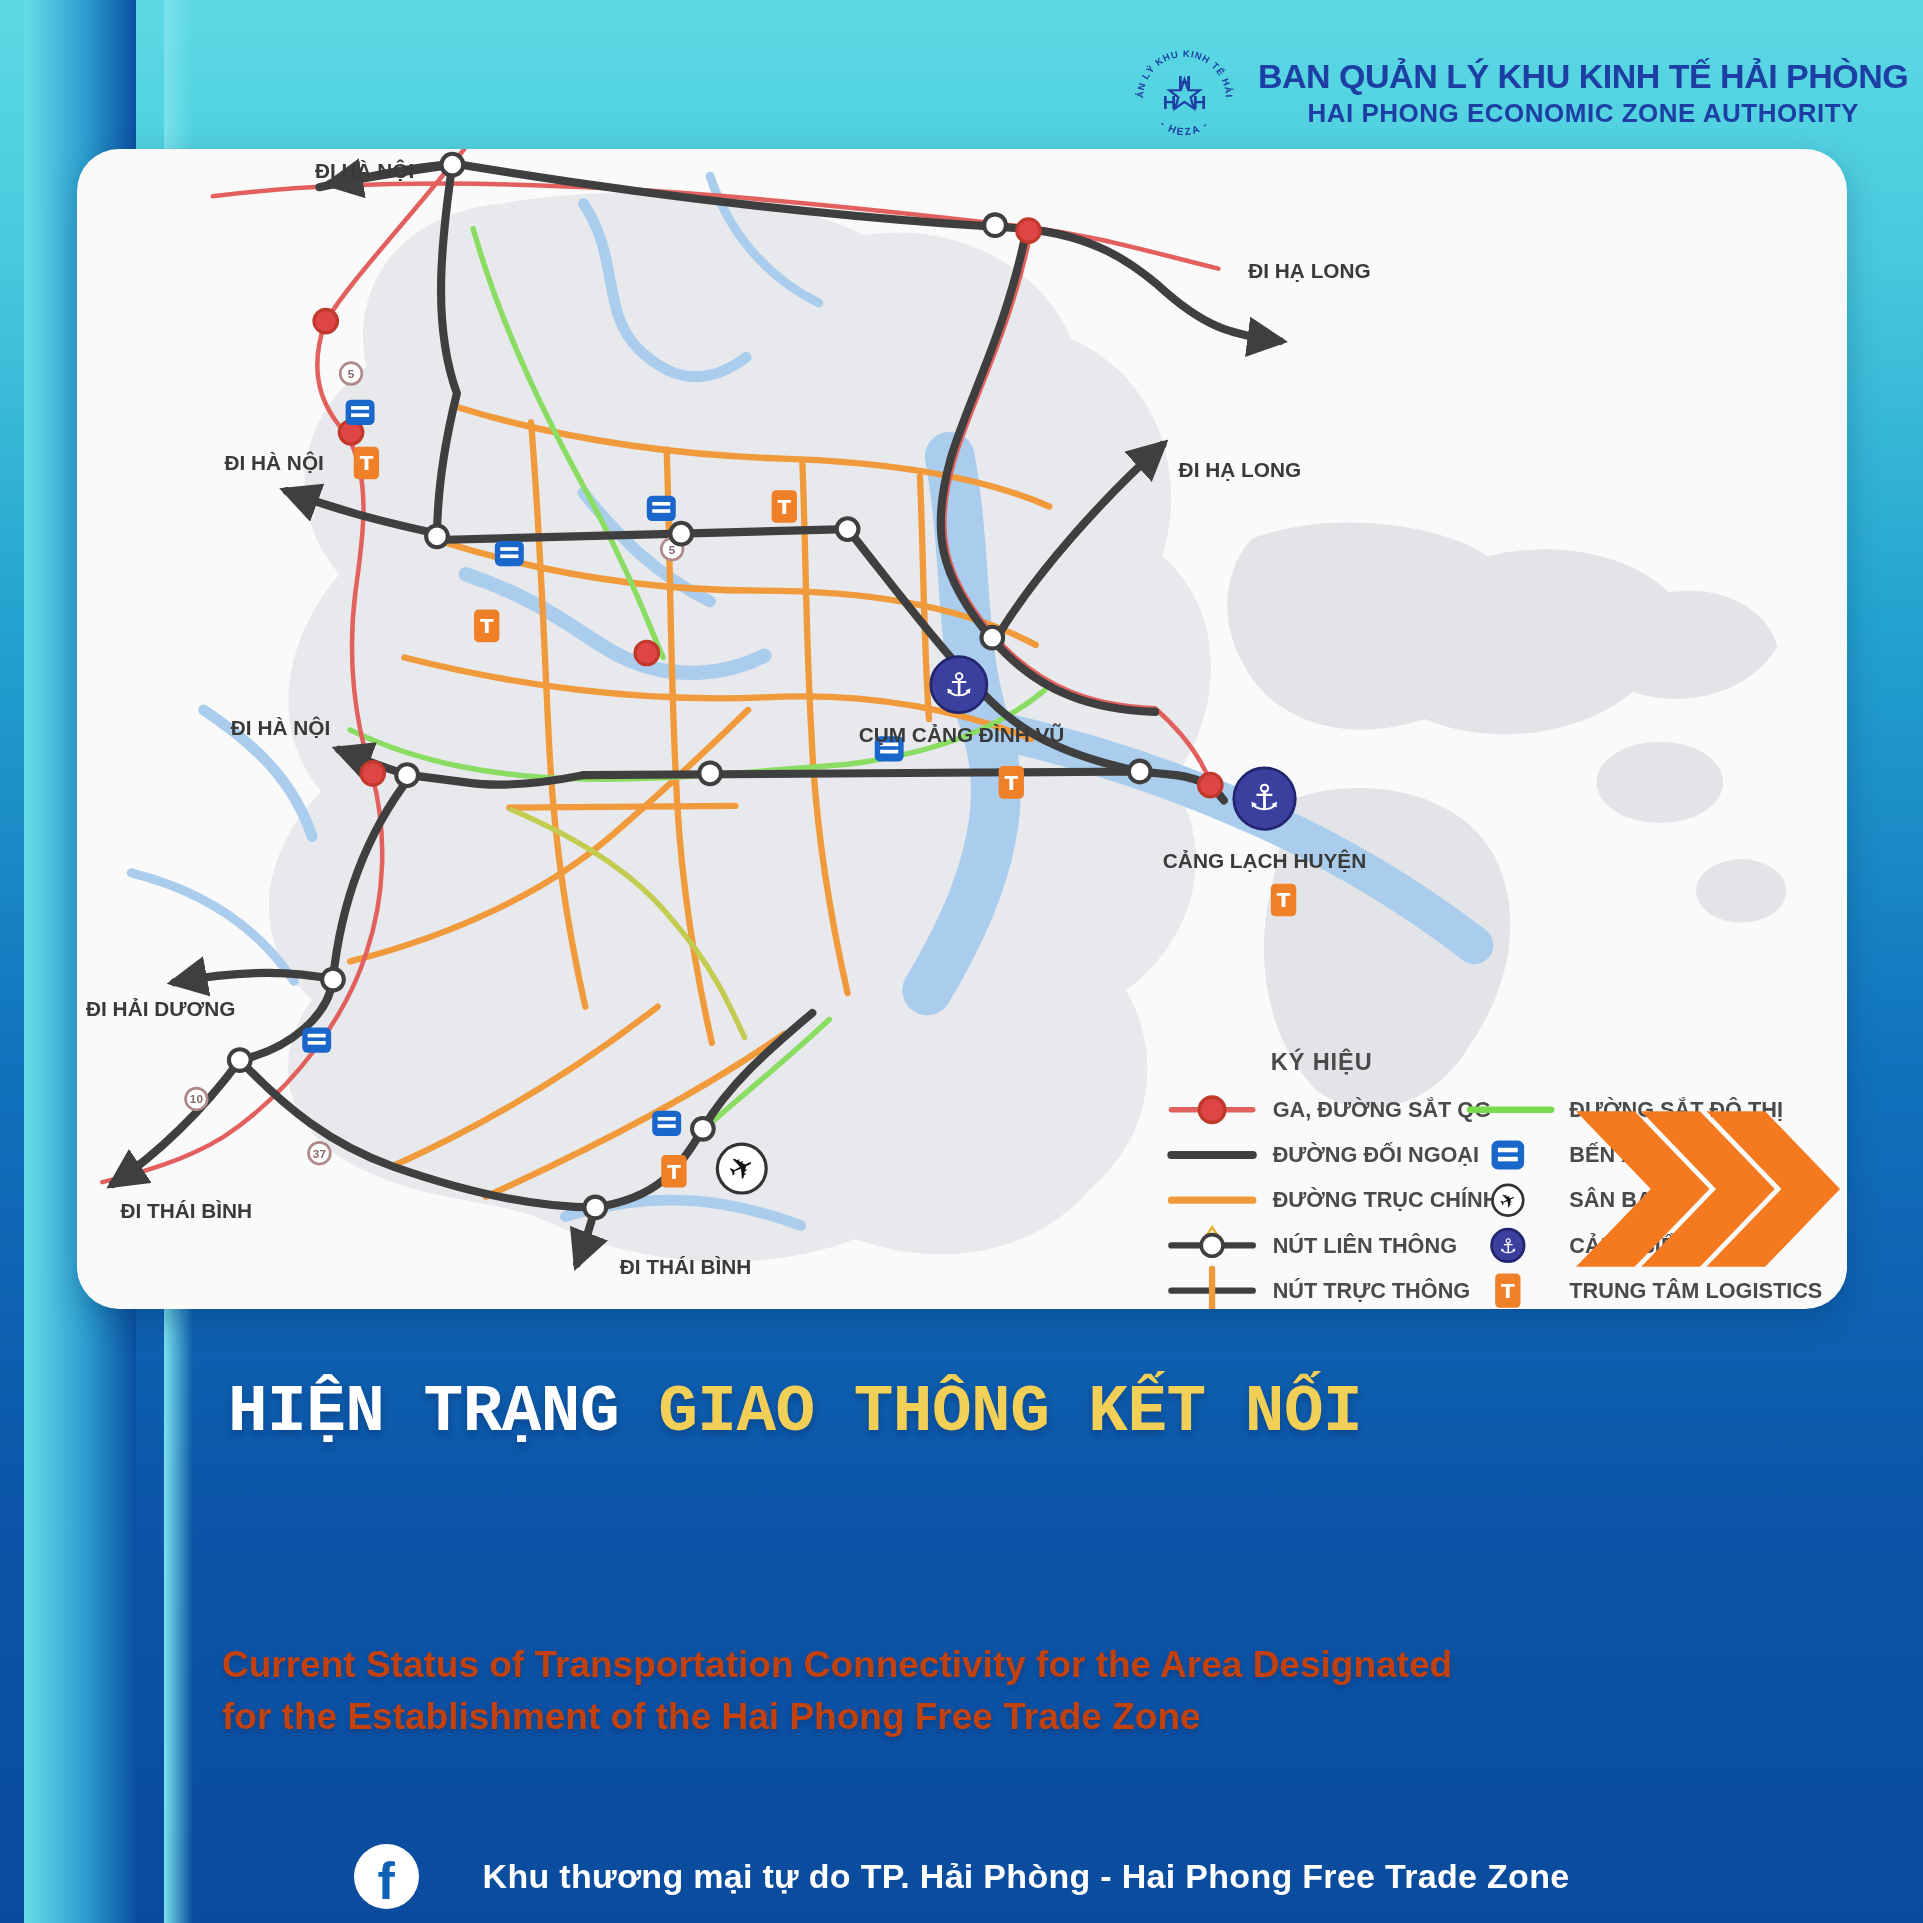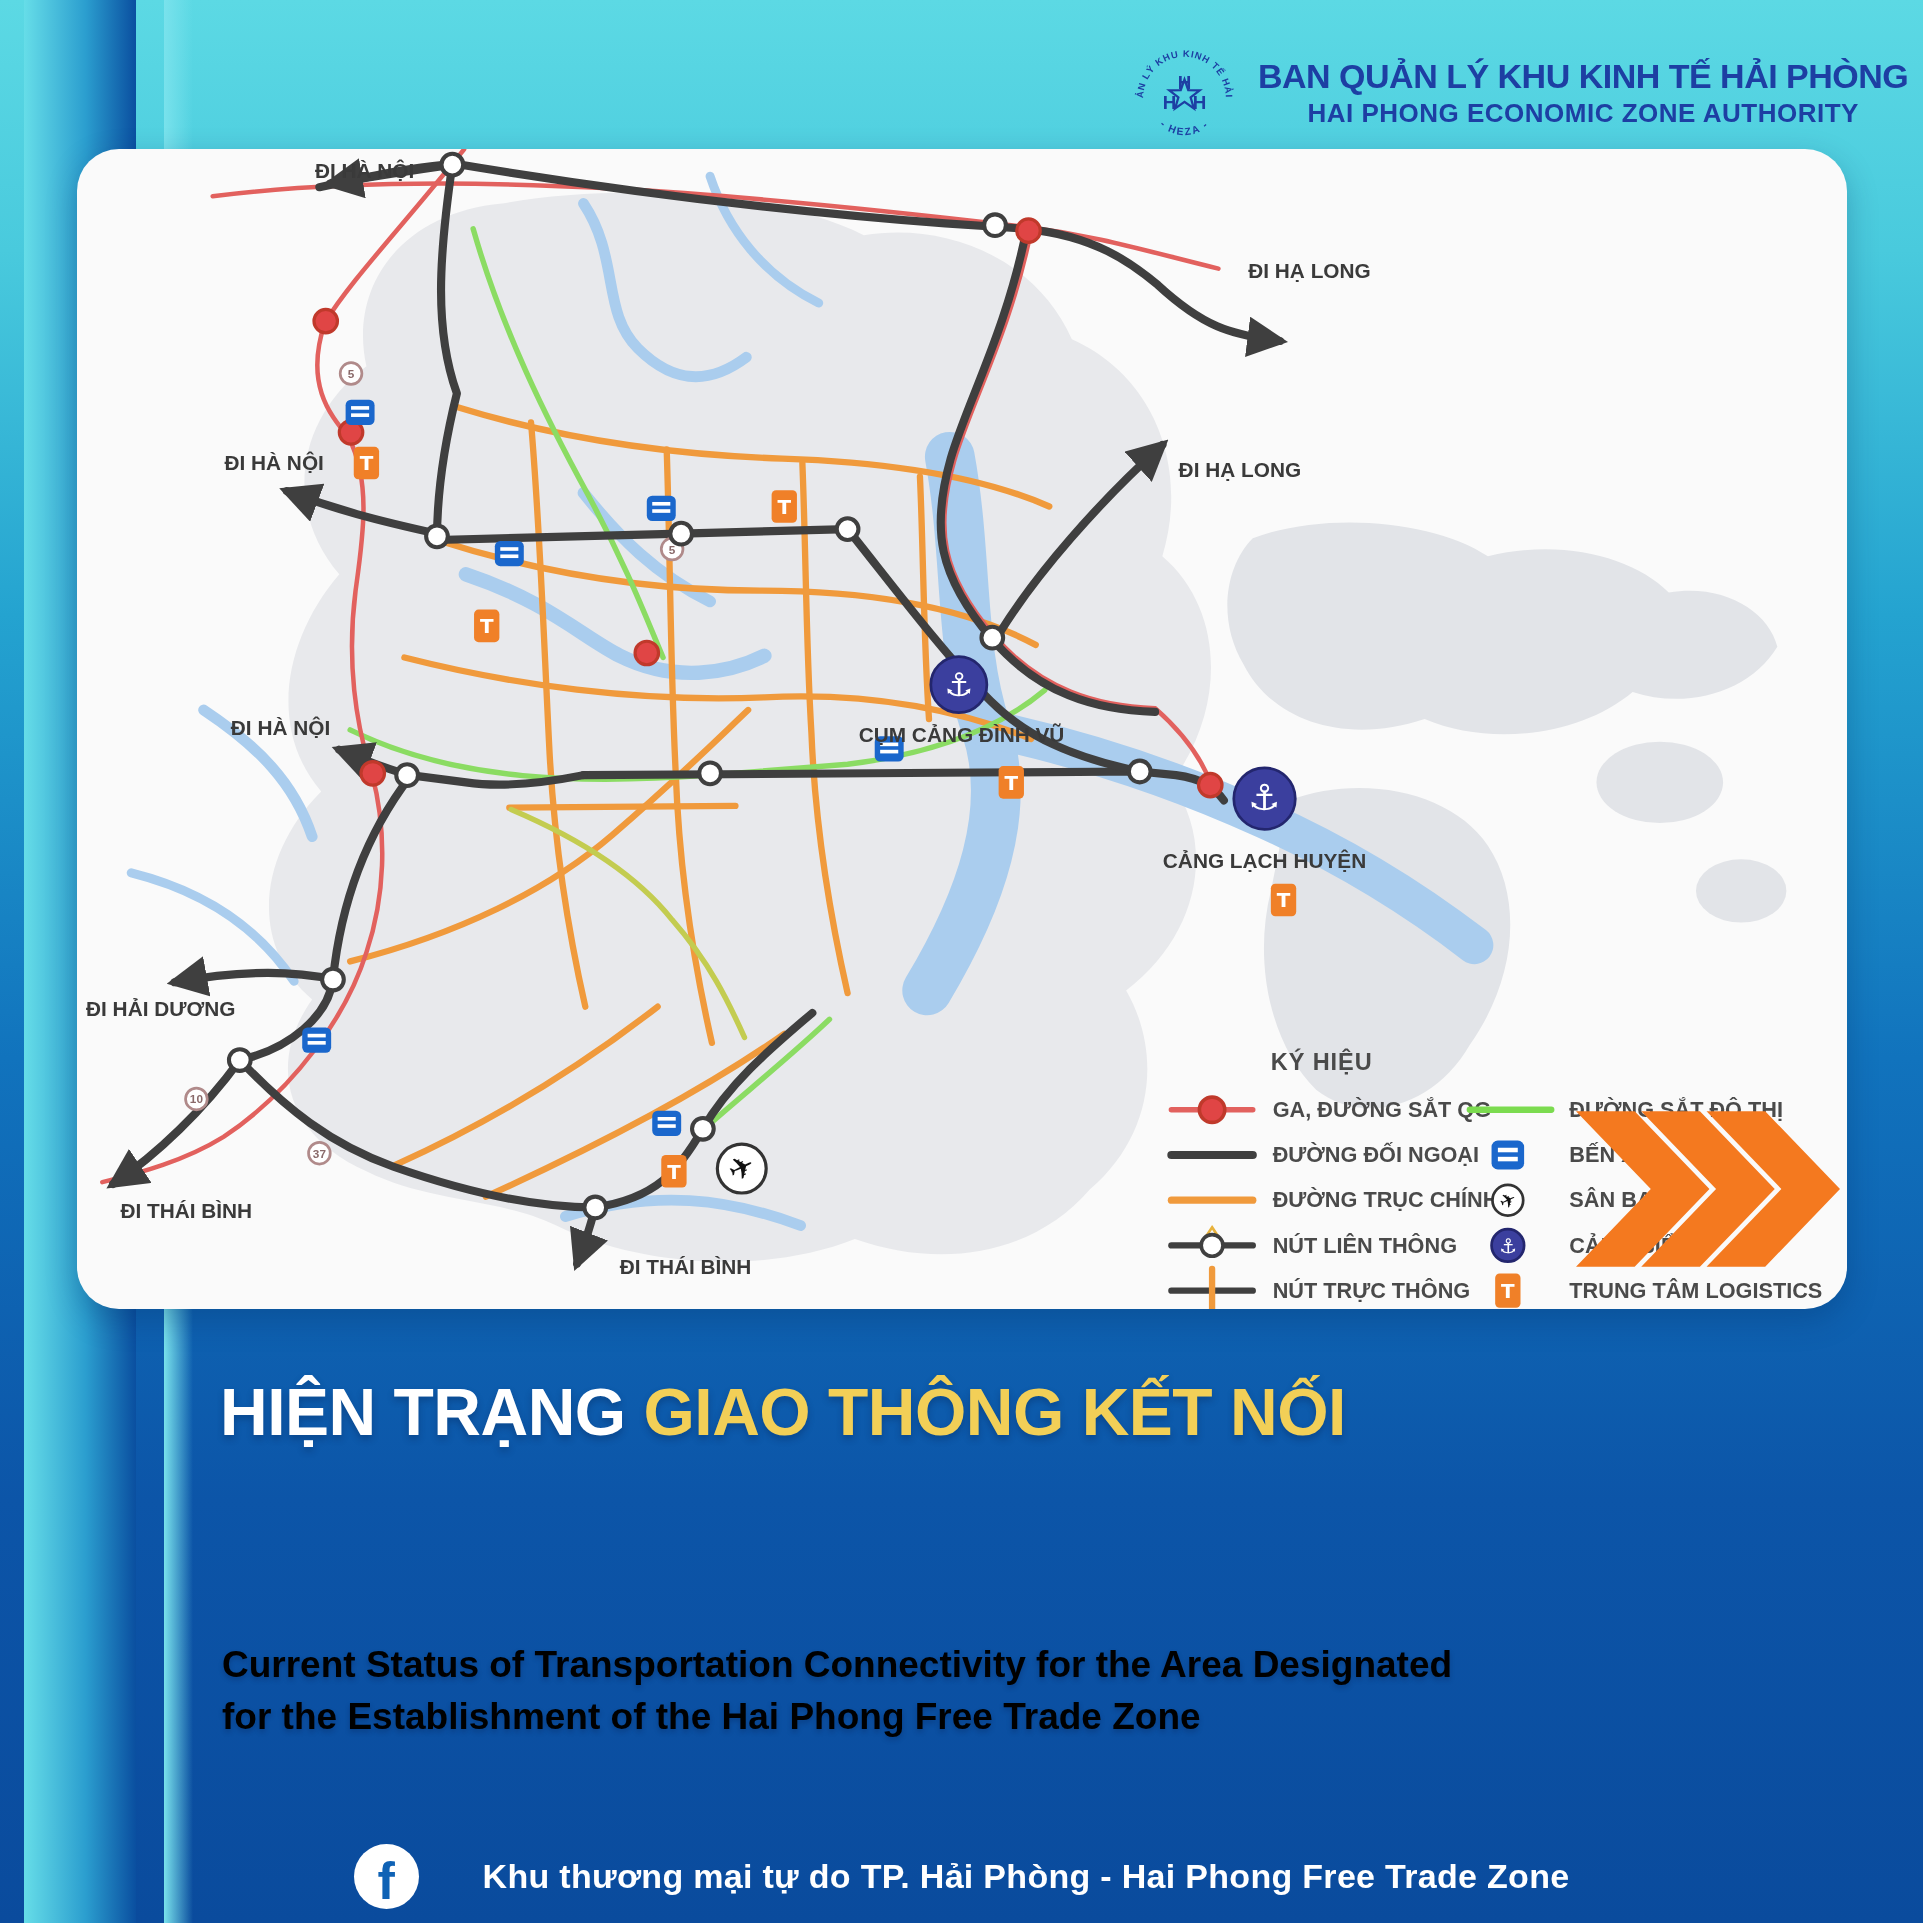--- a/index.html
+++ b/index.html
@@ -38,26 +38,26 @@
   .map-label{font:700 23px "Liberation Sans",sans-serif;fill:#3a3a3a;}
   .legend-label{font:700 24px "Liberation Sans",sans-serif;fill:#4a4a4a;}
   .legend-title{font:700 26px "Liberation Sans",sans-serif;fill:#4a4a4a;letter-spacing:1px;}
   .shield-num{font:700 13px "Liberation Sans",sans-serif;fill:#8a6a6a;}
   .icon-glyph{font-family:"DejaVu Sans",sans-serif;}
 
   
   .chevrons{position:absolute;left:1576px;top:1093px;width:264px;height:192px;}
 
   
-  .title{position:absolute;left:220px;top:1362px;width:1628px;line-height:101px;
+  .title{position:absolute;left:228px;top:1362px;width:1628px;line-height:101px;
     font-size:66px;font-weight:800;letter-spacing:-0.5px;color:#fff;
-    text-shadow:0 3.6px 7.2px rgba(0,20,60,.28);}
+    text-shadow:0 3.6px 7.2px rgba(0,20,60,.28);font-family:Liberation Mono, monospace;}
   .title .y{color:#f2cf57;}
   .subtitle{position:absolute;left:222px;top:1639px;width:1493px;line-height:52px;
-    font-size:37px;font-weight:700;color:#000000;text-shadow:0 2.7px 5.4px rgba(0,20,60,.25);}
+    font-size:37px;font-weight:700;color:#c2410c;text-shadow:0 2.7px 5.4px rgba(0,20,60,.25);}
 
   
   .footer{position:absolute;left:0;right:0;top:1835px;height:83px;display:flex;align-items:center;justify-content:center;}
   .fb-circle{width:65px;height:65px;border-radius:50%;background:#fff;display:flex;align-items:center;justify-content:center;margin-right:20px;}
   .fb-circle span{color:#0f62b5;font-size:52px;font-weight:800;font-family:"Liberation Sans",sans-serif;transform:translateY(3.6px);}
   .footer .txt{color:#fff;font-size:34px;font-weight:700;letter-spacing:0.3px;margin-left:44px;}
 </style>
 </head>
 <body>
 

